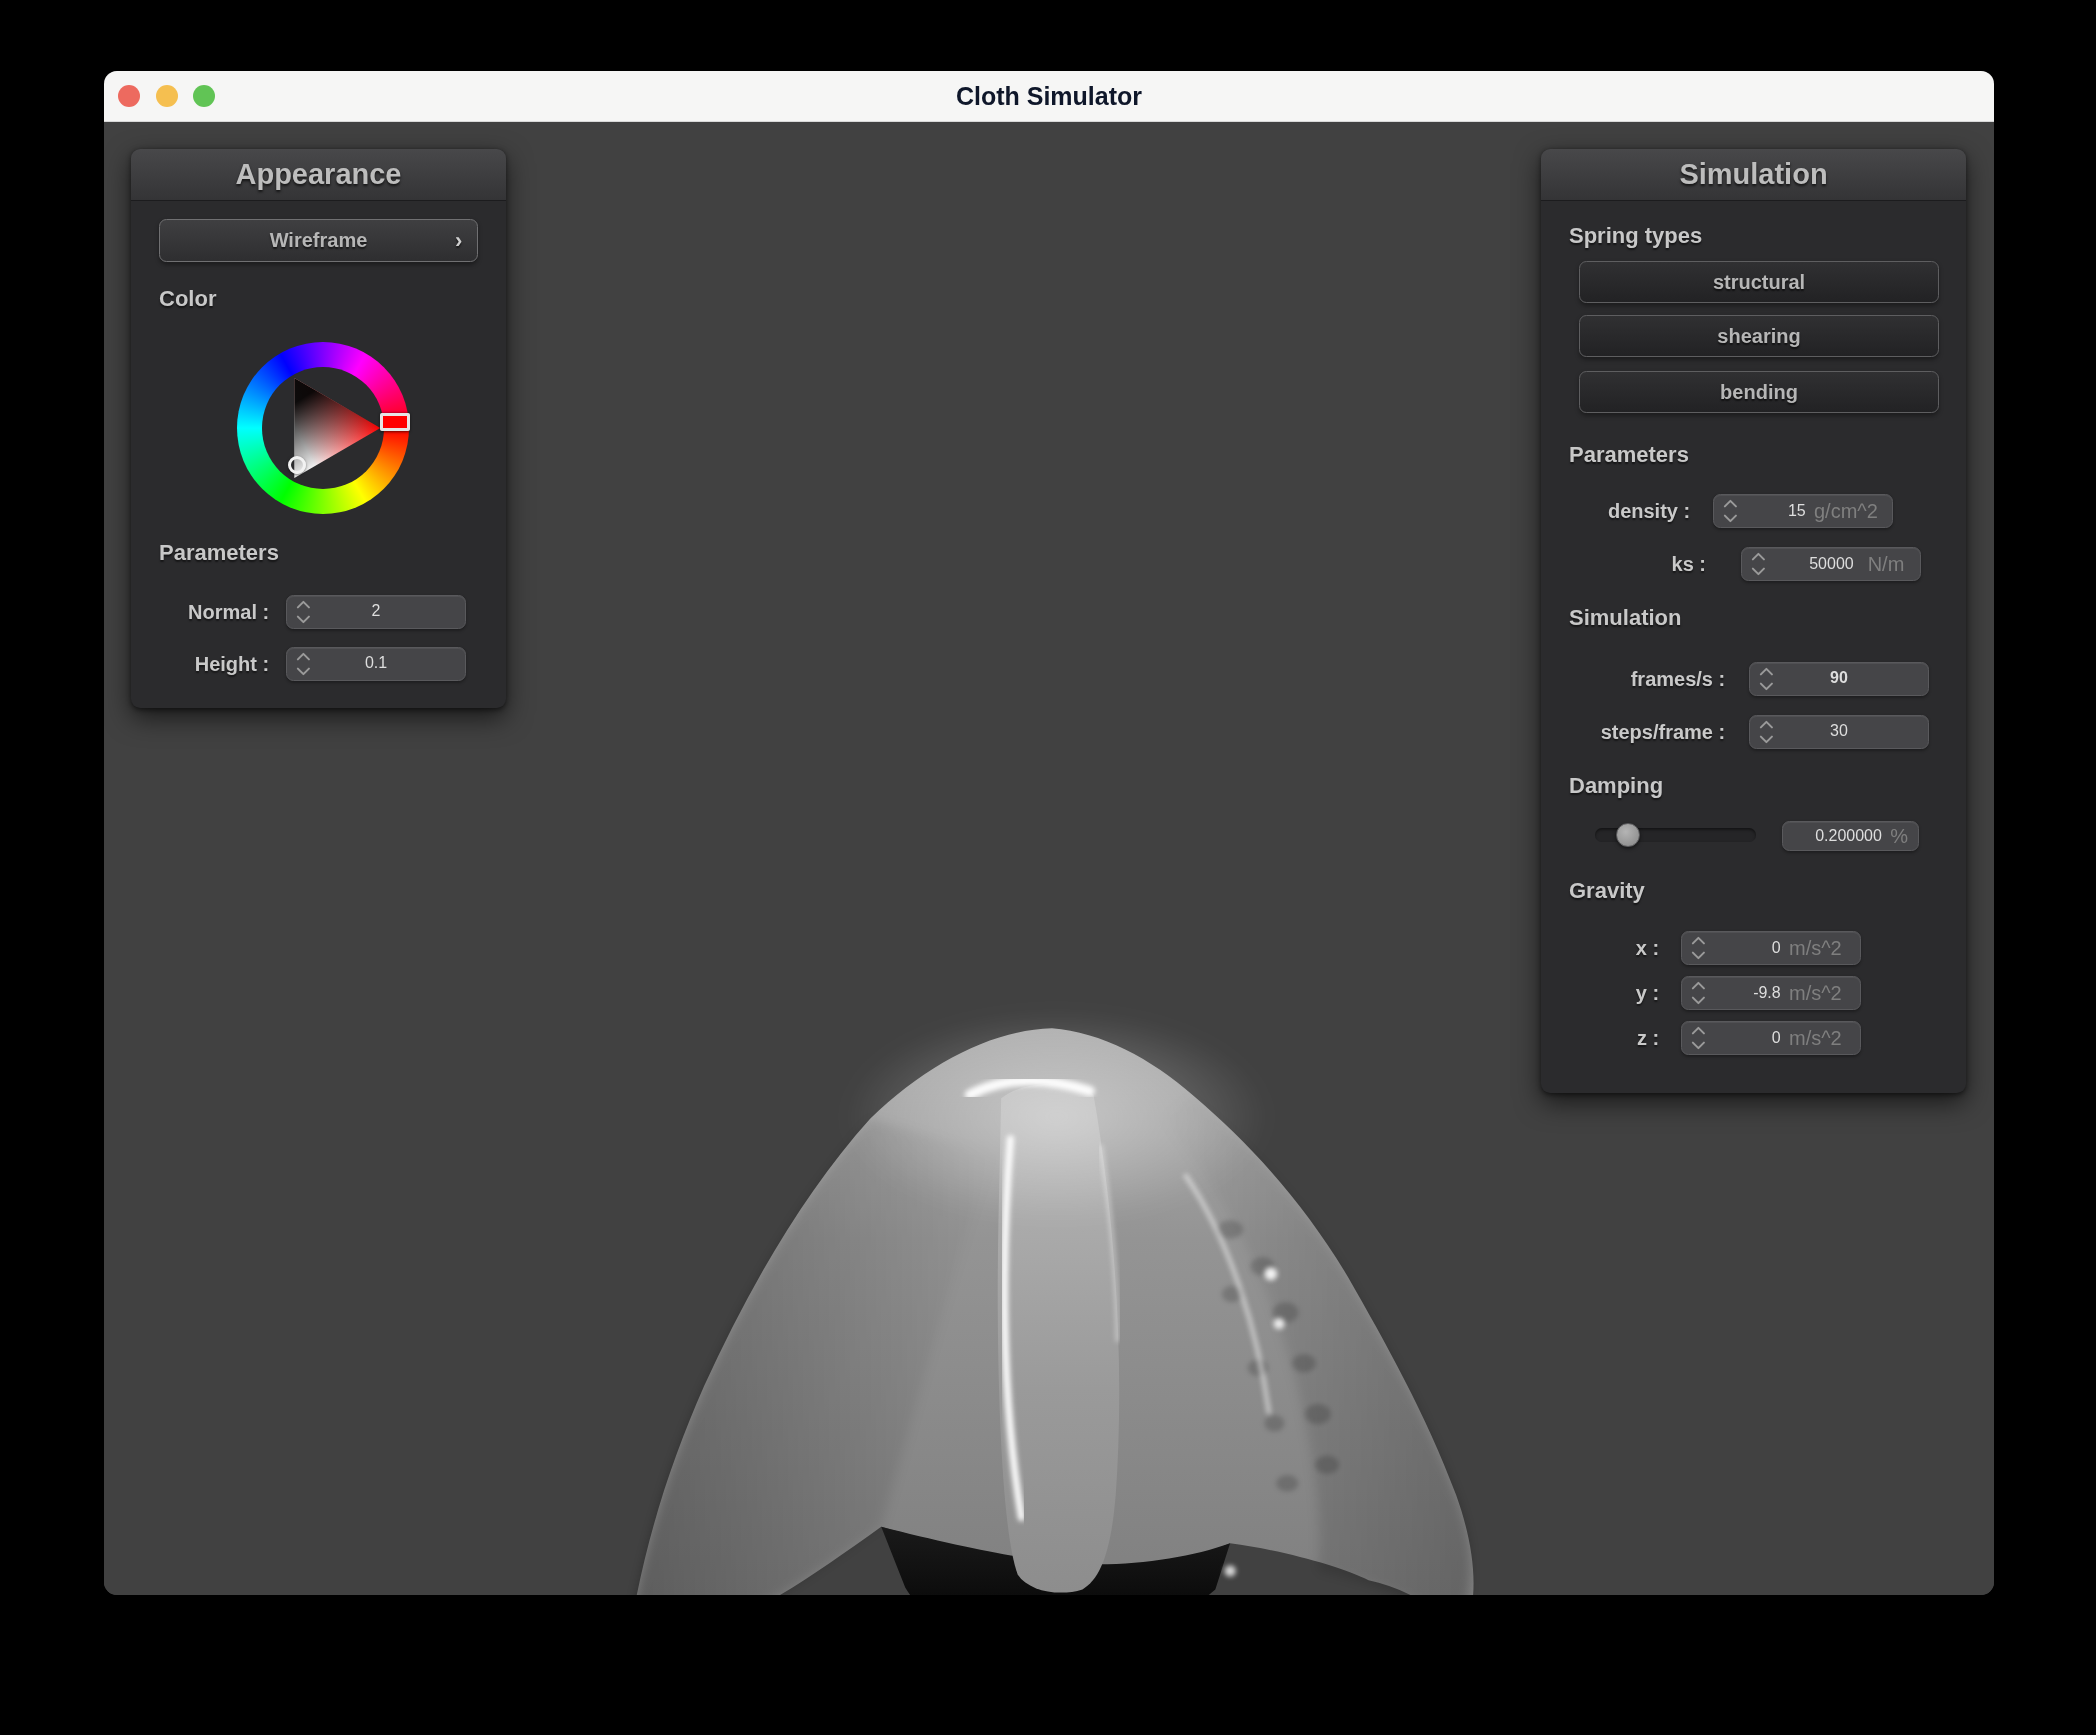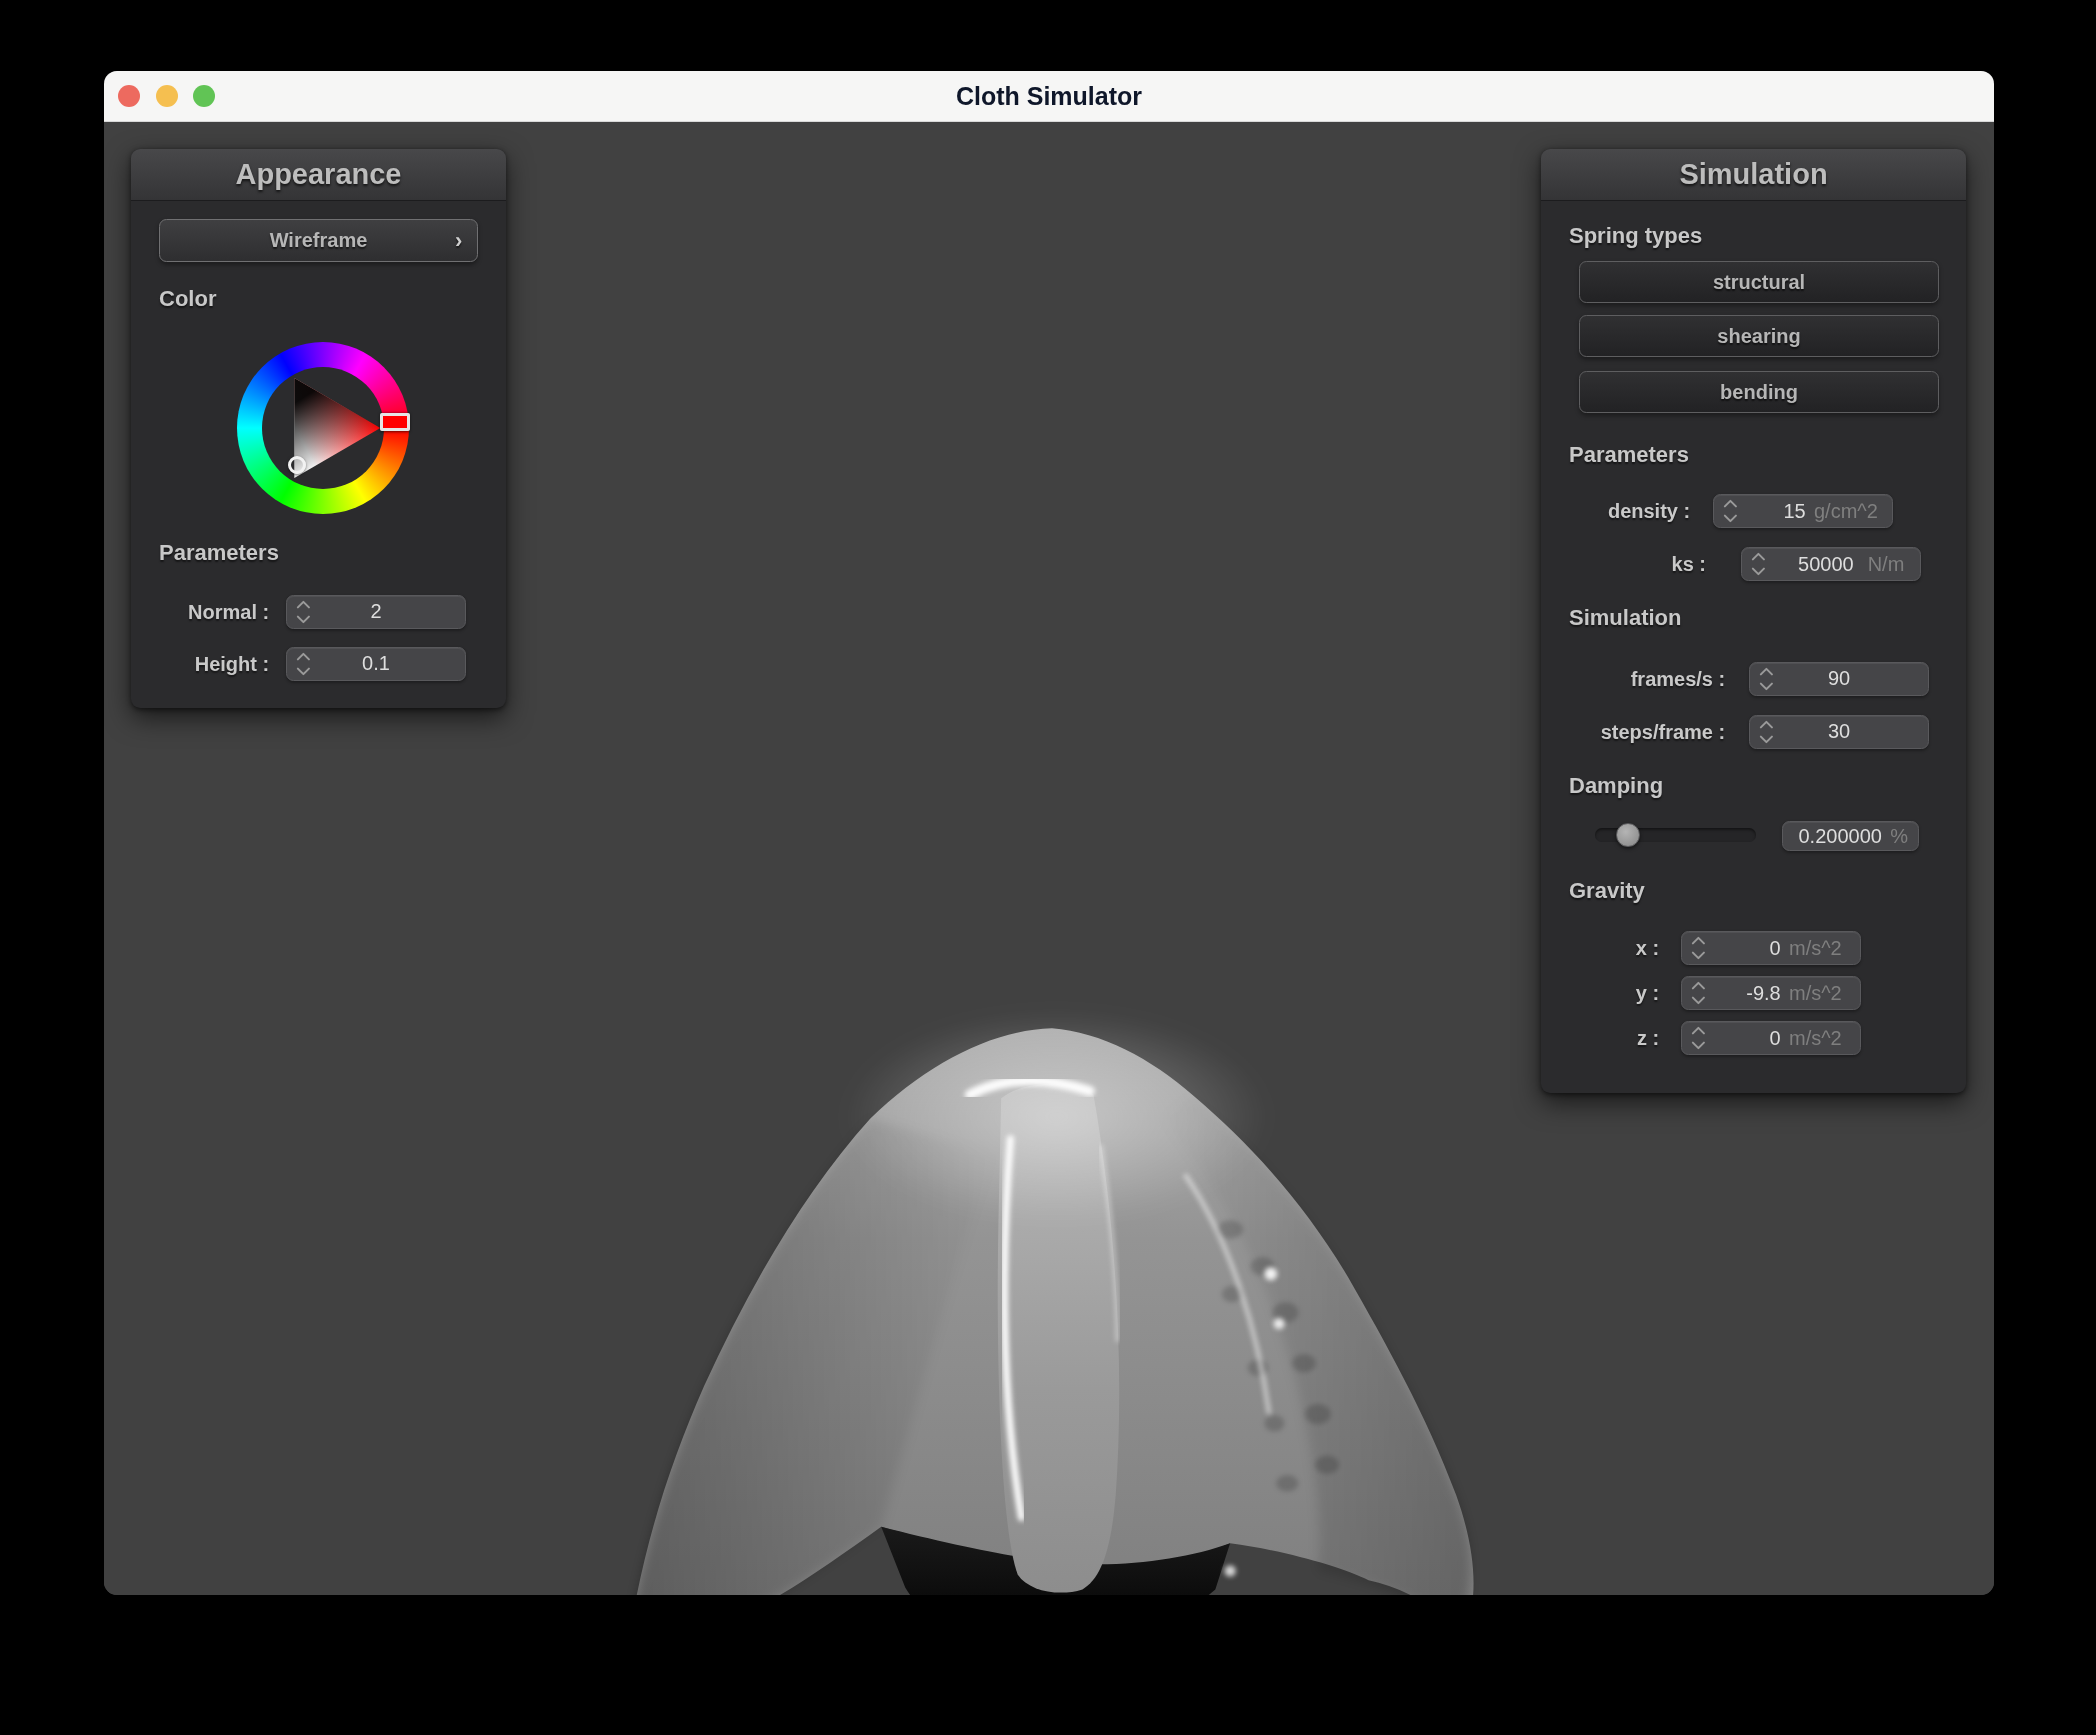--- a/index.html
+++ b/index.html
@@ -35,21 +35,21 @@
   .wire-btn{left:28px;top:70px;width:319px;height:43px;border:1.8px solid #707072;
             background:linear-gradient(#3f3f41,#2e2e30);}
   .wire-chevron{position:absolute;right:14.8px;font-size:22px;font-weight:bold;color:#cfcfcf;line-height:40px;}
   .spring-btn{left:38px;width:360px;height:42px;border:1.8px solid #5e5e60;
               background:linear-gradient(#303032,#222224);}
   
   .field{position:absolute;box-sizing:border-box;width:180px;height:34px;border-radius:7.4px;
          background:#454548;border:1.8px solid #59595c;
          box-shadow:inset 0 0.9px 0.9px rgba(255,255,255,.07),0 1.8px 2.8px rgba(0,0,0,.3);}
   .spin{position:absolute;left:9.2px;top:50%;transform:translateY(-50%);}
-  .val{font-size:20px;color:#dedede;}
+  .val{font-size:16px;color:#dedede;}
   .field-center .val{position:absolute;left:0;right:0;top:0;bottom:0;text-align:center;line-height:30px;}
   .field-unit{display:flex;align-items:center;justify-content:flex-end;padding-right:10px;gap:8.3px;}
   .unit{font-size:20px;color:#7f7f7f;}
   
   .wheel{position:absolute;left:106px;top:193px;width:172px;height:172px;}
   .ring{position:absolute;left:0;top:0;width:172px;height:172px;border-radius:50%;
         background:conic-gradient(from 90deg,#f00,#ff0 60deg,#0f0 120deg,#0ff 180deg,#00f 240deg,#f0f 300deg,#f00 360deg);}
   .ring-hole{position:absolute;left:25px;top:25px;width:122px;height:122px;border-radius:50%;background:#2b2b2d;}
   .hue-sel{position:absolute;left:143px;top:71px;width:24px;height:12px;background:#ff0000;
            border:3.7px solid #e6e6e6;border-radius:1.8px;box-shadow:0 0.9px 2.8px rgba(0,0,0,.6);}
@@ -256,21 +256,21 @@
         <polyline points="2,8 8,2 14,8" fill="none" stroke="#9a9a9a" stroke-width="2.2" stroke-linecap="round" stroke-linejoin="round"></polyline>
         <polyline points="2,18 8,24 14,18" fill="none" stroke="#9a9a9a" stroke-width="2.2" stroke-linecap="round" stroke-linejoin="round"></polyline>
       </svg>
       <span class="val">50000</span>
       <span class="unit" style="width:48px;text-align:center;">N/m</span>
     </div>
 
     <div class="sec-label" style="left:28px;top:456px;">Simulation</div>
 
     <div class="row-label" style="left:9.2px;top:513px;width:175px;">frames/s :</div>
-    <div class="field field-center" style="left:208px;top:513px;">
+    <div class="field field-center" style="left:208px;top:513px;font-weight:bold;">
       <svg class="spin" width="14.8" height="24" viewBox="0 0 16 26">
         <polyline points="2,8 8,2 14,8" fill="none" stroke="#9a9a9a" stroke-width="2.2" stroke-linecap="round" stroke-linejoin="round"></polyline>
         <polyline points="2,18 8,24 14,18" fill="none" stroke="#9a9a9a" stroke-width="2.2" stroke-linecap="round" stroke-linejoin="round"></polyline>
       </svg>
       <span class="val">90</span>
     </div>
 
     <div class="row-label" style="left:9.2px;top:566px;width:175px;">steps/frame :</div>
     <div class="field field-center" style="left:208px;top:566px;">
       <svg class="spin" width="14.8" height="24" viewBox="0 0 16 26">

